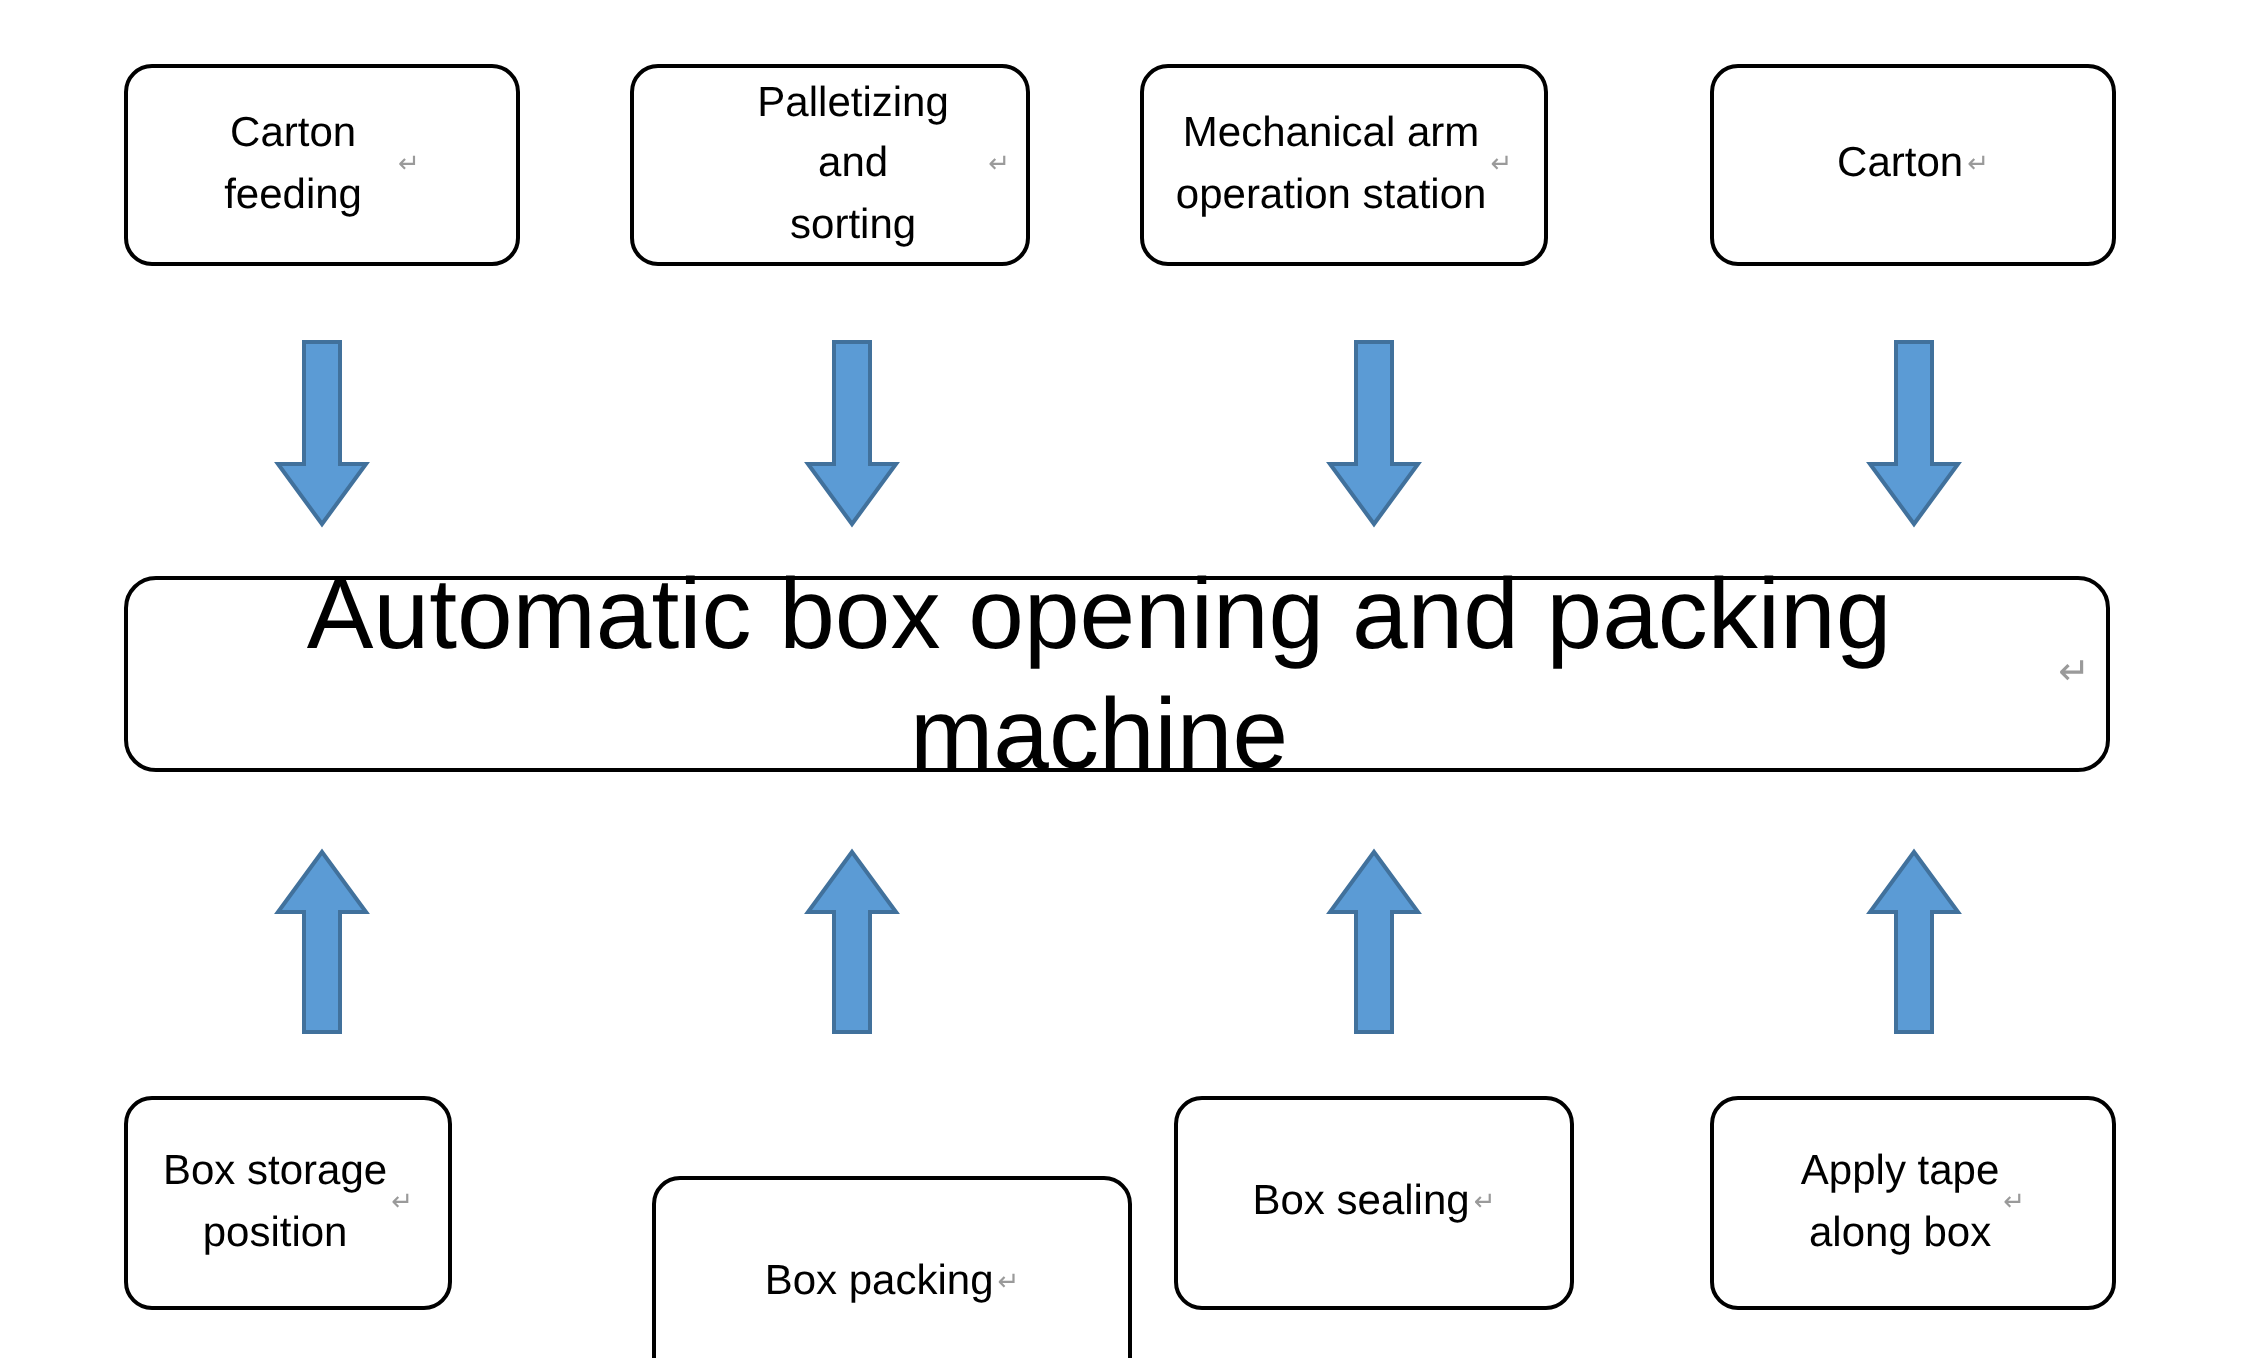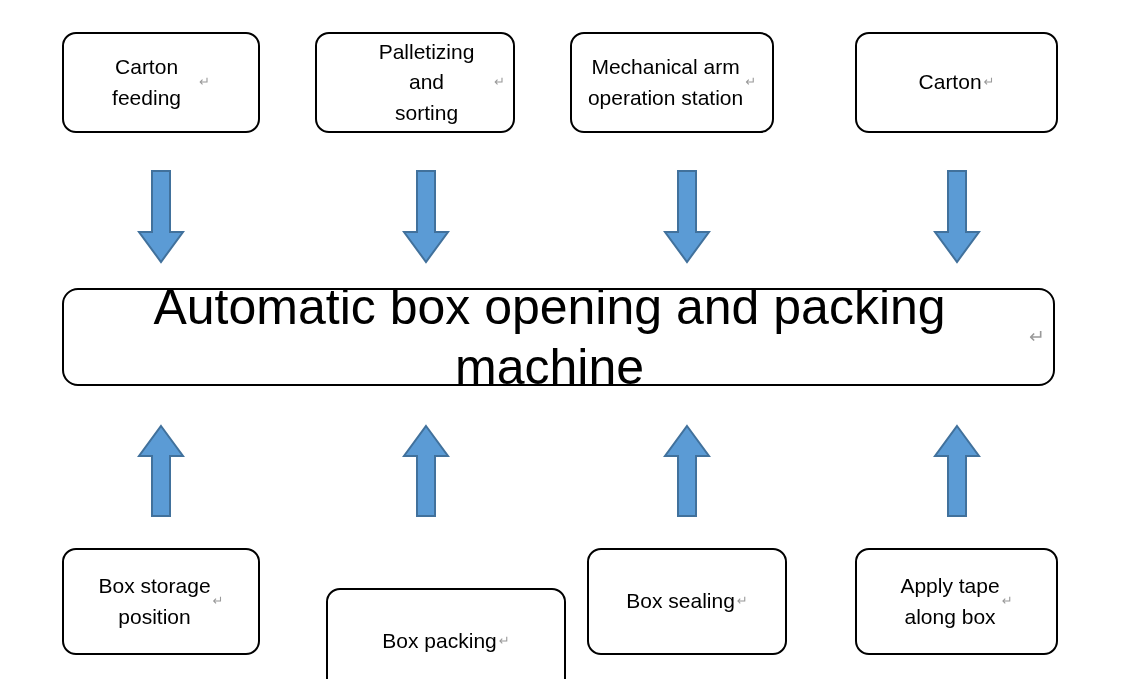--- a/index.html
+++ b/index.html
@@ -145,21 +145,21 @@
       <polygon points="23,1 45,31 32,31 32,91 14,91 14,31 1,31" fill="#5B9BD5" stroke="#41719C" stroke-width="2" stroke-linejoin="miter"></polygon>
     </svg>
   </div>
 
   <div class="arrow" style="left:934px; top:425px; width:46px; height:92px;">
     <svg viewBox="0 0 46 92" preserveAspectRatio="none" aria-hidden="true">
       <polygon points="23,1 45,31 32,31 32,91 14,91 14,31 1,31" fill="#5B9BD5" stroke="#41719C" stroke-width="2" stroke-linejoin="miter"></polygon>
     </svg>
   </div>
 
-  <div class="node node-bottom" style="left:62px; top:548px; width:198px; height:107px;">
+  <div class="node node-bottom" style="left:62px; top:548px; width:164px; height:107px;">
     <span class="node-label">Box storage
 position</span>
       <span class="pilcrow">↵</span>
   </div>
 
   <div class="node node-bottom" style="left:326px; top:548px; width:240px; height:107px;margin-top:40px;">
     <span class="node-label">Box packing</span>
       <span class="pilcrow">↵</span>
   </div>
 

